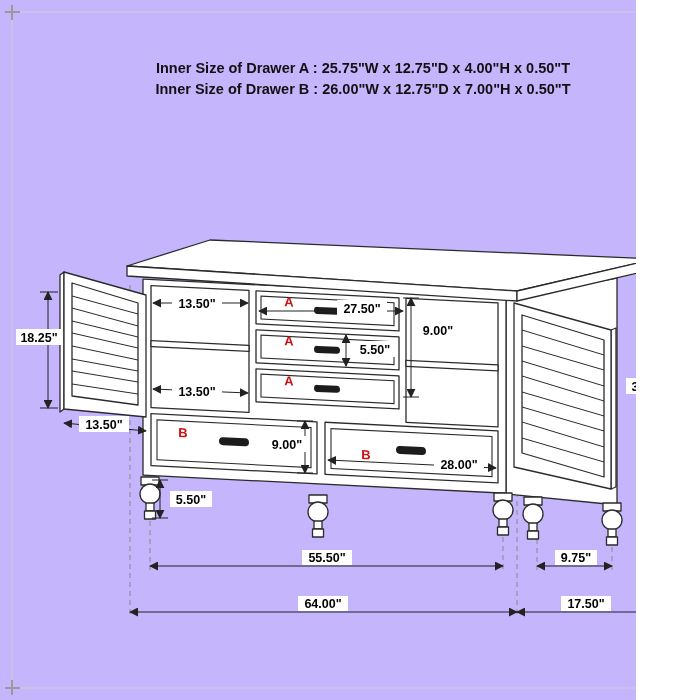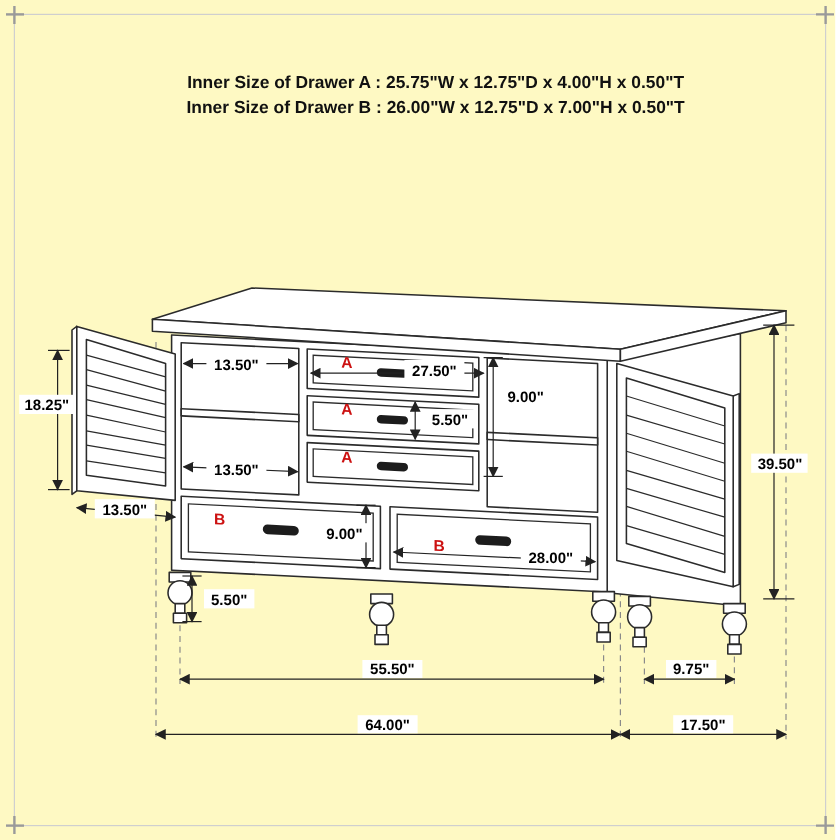--- a/index.html
+++ b/index.html
@@ -1,16 +1,16 @@
 <!DOCTYPE html>
 <html><head>
 <meta charset="utf-8">
 <style>
   html,body{margin:0;padding:0;background:#fff;}
-  .stage{width:696px;height:700px;position:relative;background:#fef9c3;overflow:hidden;}
+  .stage{width:636px;height:700px;position:relative;background:#c4b5fd;overflow:hidden;}
   svg{display:block;}
   .frame{stroke:#cfcfcf;stroke-width:1;fill:none;}
   .cmark{stroke:#9a9a9a;stroke-width:2;}
   .fw{fill:#fff;stroke:#2b2b2b;stroke-width:1.3;stroke-linejoin:round;}
   .ln{fill:none;stroke:#2b2b2b;stroke-width:1.1;}
   .slat{fill:none;stroke:#2b2b2b;stroke-width:1;}
   .dash{fill:none;stroke:#8a8a8a;stroke-width:1;stroke-dasharray:5 4;}
   .dim{fill:none;stroke:#222;stroke-width:1;}
   .lblbg{fill:#fff;}
   .lbl{font:bold 12.5px "Liberation Sans", sans-serif;fill:#000;text-anchor:middle;}

